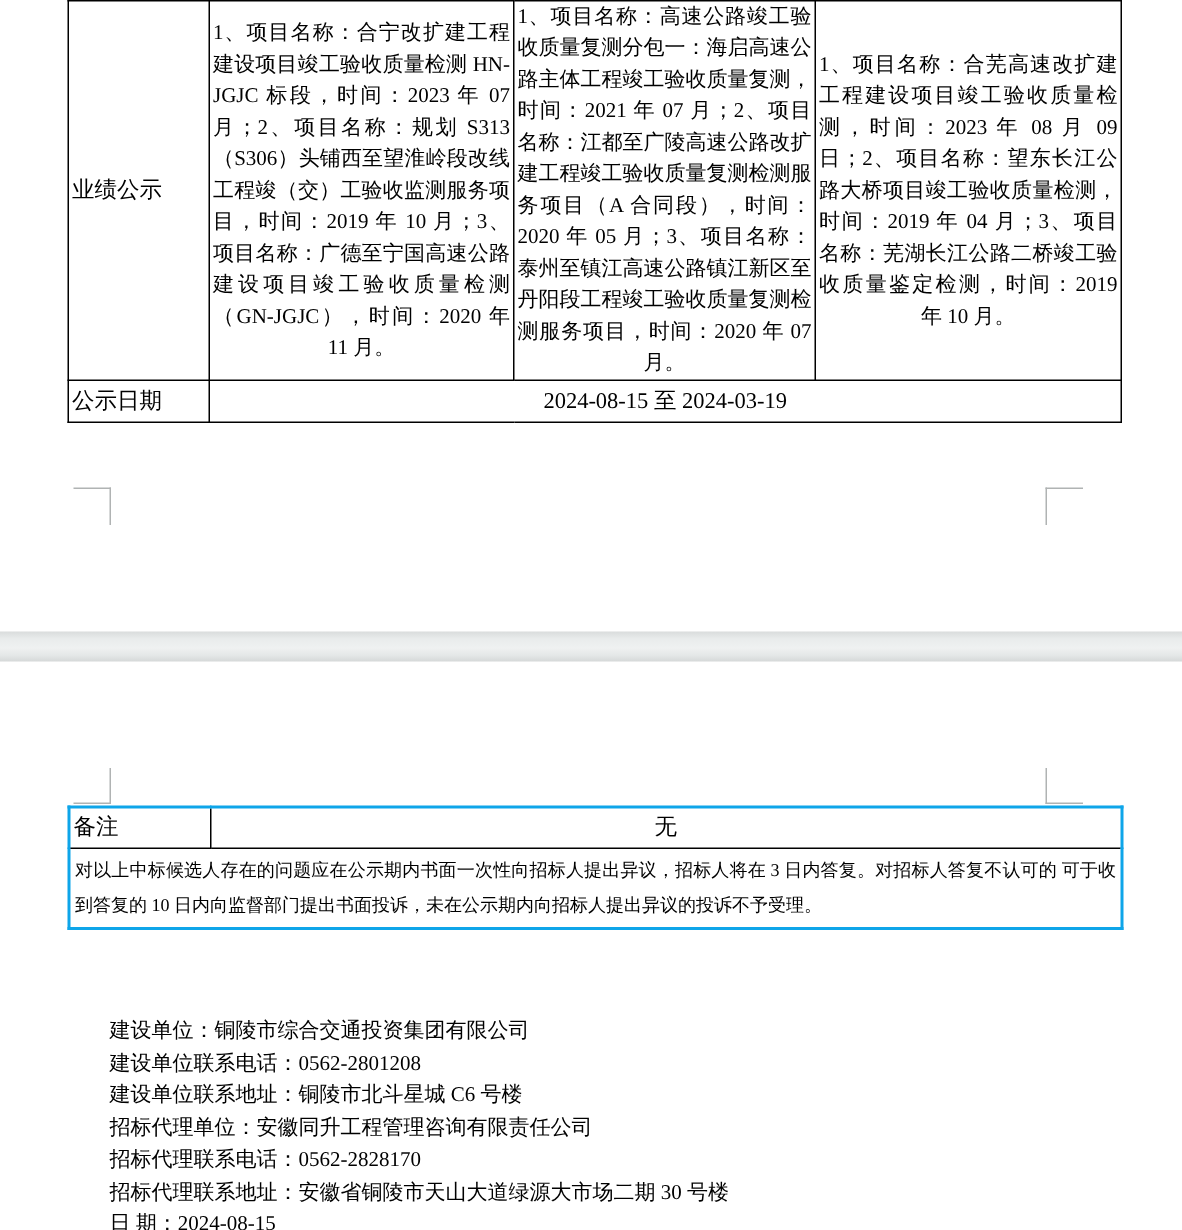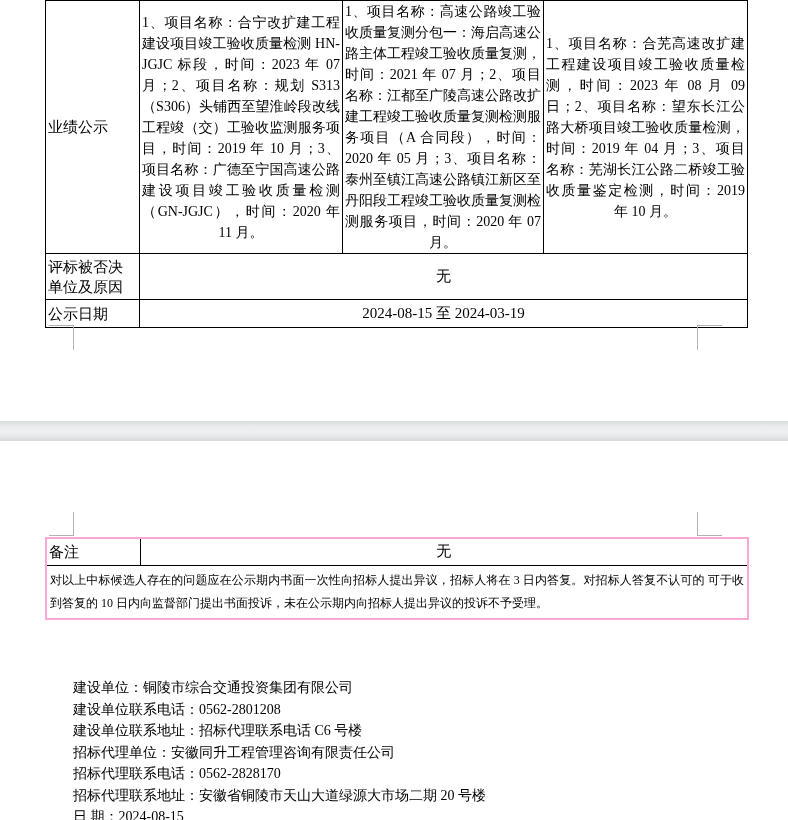--- a/index.html
+++ b/index.html
@@ -16,21 +16,21 @@
   td.lab{
     font-size:15px;line-height:20px;padding:0 2px;
   }
   td.proj{
     font-size:14px;line-height:21px;padding:0 2px;
     text-align:justify;text-align-last:center;text-justify:inter-ideograph;
   }
   td.cval{text-align:center;font-size:15px;padding:0 2px;}
 
   
-  table.t2{left:45px;top:537px;width:702px;border:2px solid #f9a8d4;}
+  table.t2{left:45px;top:537px;width:702px;border:2px solid #0ea5e9;}
   td.notice{
     font-size:12px;line-height:23px;padding:2px 3px;
     text-align:justify;text-justify:inter-ideograph;vertical-align:middle;
   }
 
   
   .page-band{
     left:0;top:421px;width:788px;height:20px;
     background:linear-gradient(to bottom,#d9dcdc 0%,#e9ecec 25%,#eff1f1 55%,#e4e7e7 80%,#d5d8d8 100%);
   }
@@ -58,24 +58,20 @@
         <col style="width:201px">
         <col style="width:204px">
     </colgroup>
     <tbody>
         <tr style="height:231px">
       <td class="lab">业绩公示</td>
       <td class="proj">1、项目名称：合宁改扩建工程建设项目竣工验收质量检测 HN-JGJC 标段，时间：2023 年 07 月；2、项目名称：规划 S313（S306）头铺西至望淮岭段改线工程竣（交）工验收监测服务项目，时间：2019 年 10 月；3、项目名称：广德至宁国高速公路建设项目竣工验收质量检测（GN-JGJC），时间：2020 年 11 月。</td>
       <td class="proj">1、项目名称：高速公路竣工验收质量复测分包一：海启高速公路主体工程竣工验收质量复测，时间：2021 年 07 月；2、项目名称：江都至广陵高速公路改扩建工程竣工验收质量复测检测服务项目（A 合同段），时间：2020 年 05 月；3、项目名称：泰州至镇江高速公路镇江新区至丹阳段工程竣工验收质量复测检测服务项目，时间：2020 年 07 月。</td>
       <td class="proj">1、项目名称：合芜高速改扩建工程建设项目竣工验收质量检测，时间：2023 年 08 月 09 日；2、项目名称：望东长江公路大桥项目竣工验收质量检测，时间：2019 年 04 月；3、项目名称：芜湖长江公路二桥竣工验收质量鉴定检测，时间：2019 年 10 月。</td>
     </tr>
-    <tr style="height:46px">
-      <td class="lab">评标被否决单位及原因</td>
-      <td class="cval" colspan="3">无</td>
-    </tr>
     <tr style="height:28px">
       <td class="lab">公示日期</td>
       <td class="cval" colspan="3">2024-08-15 至 2024-03-19</td>
     </tr>
   </tbody>
     </table>
 
   <div class="abs mark mark-bl"></div>
   <div class="abs mark mark-br"></div>
 
@@ -96,20 +92,20 @@
     </tr>
     <tr style="height:54px">
       <td class="notice" colspan="2">对以上中标候选人存在的问题应在公示期内书面一次性向招标人提出异议，招标人将在 3 日内答复。对招标人答复不认可的 可于收到答复的 10 日内向监督部门提出书面投诉，未在公示期内向招标人提出异议的投诉不予受理。</td>
     </tr>
   </tbody>
     </table>
 
   <div class="abs footer">
     <div class="fline">建设单位：铜陵市综合交通投资集团有限公司</div>
     <div class="fline">建设单位联系电话：0562-2801208</div>
-    <div class="fline">建设单位联系地址：招标代理联系电话 C6 号楼</div>
+    <div class="fline">建设单位联系地址：铜陵市北斗星城 C6 号楼</div>
     <div class="fline">招标代理单位：安徽同升工程管理咨询有限责任公司</div>
     <div class="fline">招标代理联系电话：0562-2828170</div>
-    <div class="fline">招标代理联系地址：安徽省铜陵市天山大道绿源大市场二期 20 号楼</div>
+    <div class="fline">招标代理联系地址：安徽省铜陵市天山大道绿源大市场二期 30 号楼</div>
     <div class="fline">日 期：2024-08-15</div>
   </div>
 
 </div>
 
 </body></html>

